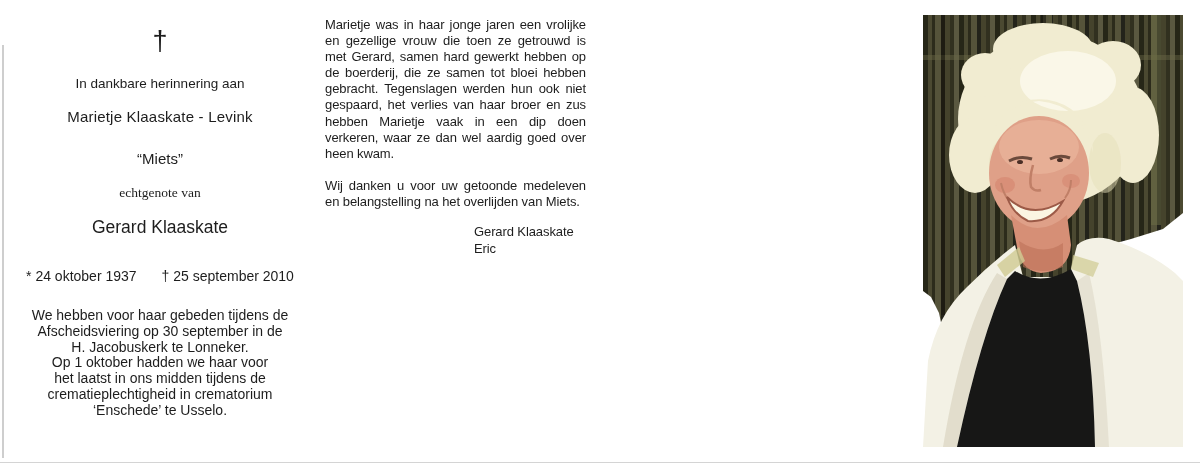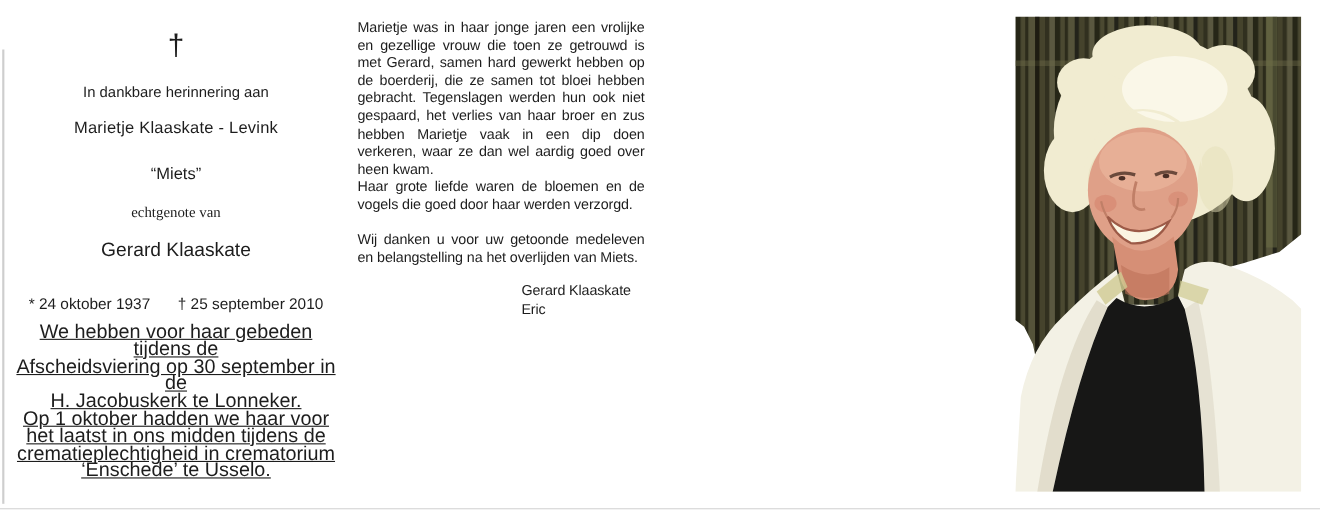--- a/index.html
+++ b/index.html
@@ -24,21 +24,21 @@
   
   .col-left { position: absolute; left: 10px; top: 0; width: 300px; text-align: center; }
   .col-left > div, .col-left > h1 { position: absolute; left: 0; width: 100%; margin: 0; font-weight: normal; }
   .cross        { top: 26px;  font-size: 27px; }
   .intro        { top: 76px;  font-size: 13.5px; }
   .name         { top: 108px; font-size: 15px; letter-spacing: .2px; }
   .nickname     { top: 150px; font-size: 15px; }
   .spouse-label { top: 185px; font-size: 13.5px; font-family: Liberation Serif, serif; }
   .spouse-name  { top: 217px; font-size: 17.5px; }
   .dates        { top: 268px; font-size: 14px; display: flex; justify-content: center; gap: 25px; }
-  .funeral      { top: 294px; font-size: 18px; line-height: 15.8px; white-space: pre-line; text-decoration: underline; }
+  .funeral      { top: 308px; font-size: 14px; line-height: 15.8px; white-space: pre-line; }
   
   .col-mid {
     position: absolute; left: 325px; top: 17px; width: 261px;
     font-size: 13px; line-height: 16.1px; letter-spacing: -0.1px;
     text-align: justify;
   }
   .col-mid p { margin: 0; }
   .col-mid p.thanks { margin-top: 16px; }
   .signature { margin-top: 14px; padding-left: 149px; text-align: left; line-height: 16.5px; }
   
@@ -68,21 +68,20 @@
 Afscheidsviering op 30 september in de
 H. Jacobuskerk te Lonneker.
 Op 1 oktober hadden we haar voor
 het laatst in ons midden tijdens de
 crematieplechtigheid in crematorium
 ‘Enschede’ te Usselo.</div>
   </section>
 
   <section class="col-mid">
     <p>Marietje was in haar jonge jaren een vrolijke en gezellige vrouw die toen ze getrouwd is met Gerard, samen hard gewerkt hebben op de boerderij, die ze samen tot bloei hebben gebracht. Tegenslagen werden hun ook niet gespaard, het verlies van haar broer en zus hebben Marietje vaak in een dip doen verkeren, waar ze dan wel aardig goed over heen kwam.</p>
-    <p>Haar grote liefde waren de bloemen en de vogels die goed door haar werden verzorgd.</p>
     <p class="thanks">Wij danken u voor uw getoonde medeleven en belangstelling na het overlijden van Miets.</p>
     <div class="signature">
       <div>Gerard Klaaskate</div>
       <div>Eric</div>
     </div>
   </section>
 
   <div class="photo">
     <svg viewBox="0 0 260 432" preserveAspectRatio="none">
       <defs>

